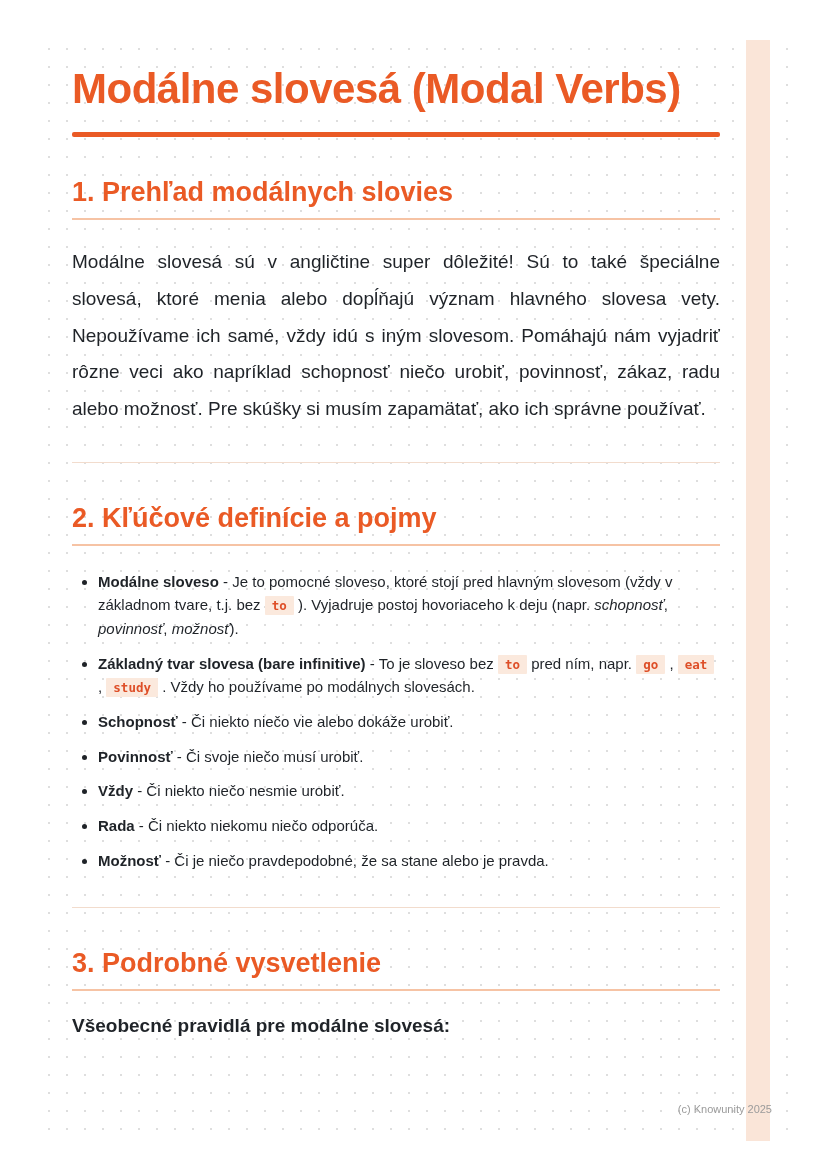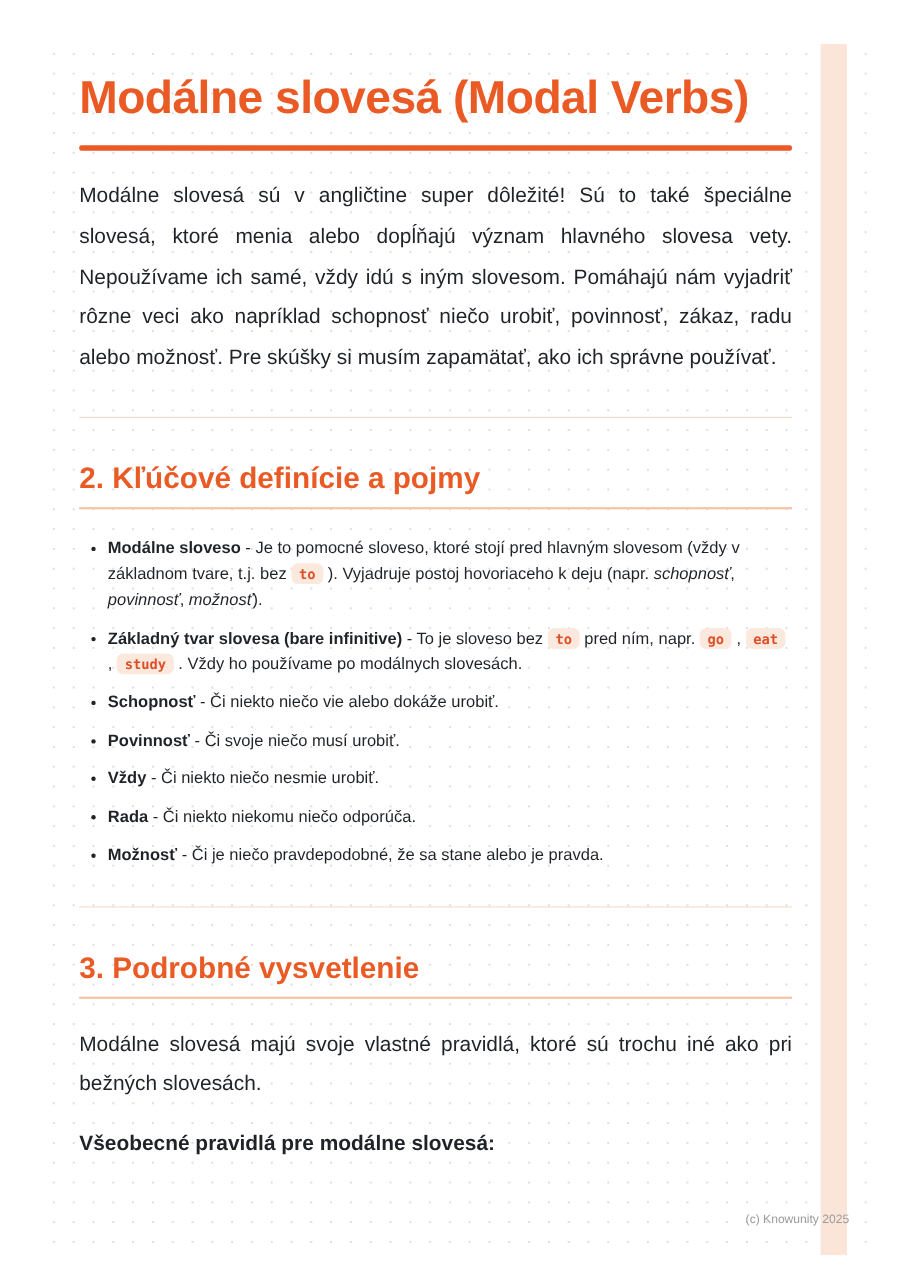--- a/index.html
+++ b/index.html
@@ -76,21 +76,21 @@
   }
   .seg-bold { font-weight: 700; }
   .seg-italic { font-style: italic; }
   .seg-text { font-weight: 400; }
   .seg-code {
     font-family: "DejaVu Sans Mono", monospace;
     font-size: 12.5px;
     font-weight: 700;
     color: #de4f28;
     background: #fbe9dd;
-    border-radius: 6px;
+    border-radius: 1px;
     padding: 2px 7px;
     line-height: 1;
     white-space: nowrap;
   }
   p.bold-line {
     font-weight: 700;
     line-height: 1.6;
     margin-top: 20px;
   }
   .footer {
@@ -106,20 +106,21 @@
 
 <div class="grid-area">
   <div class="side-stripe"></div>
 
   <div class="content">
 
     <h1 class="page-title">Modálne slovesá (Modal Verbs)</h1>
     <div class="title-rule"></div>
 
     <section>
+      <h2 class="section-heading">1. Prehľad modálnych slovies</h2>
       <p class="body-text justify">Modálne slovesá sú v angličtine super dôležité! Sú to také špeciálne slovesá, ktoré menia alebo dopĺňajú význam hlavného slovesa vety. Nepoužívame ich samé, vždy idú s iným slovesom. Pomáhajú nám vyjadriť rôzne veci ako napríklad schopnosť niečo urobiť, povinnosť, zákaz, radu alebo možnosť. Pre skúšky si musím zapamätať, ako ich správne používať.</p>
     </section>
 
     <hr class="divider">
 
     <section>
       <h2 class="section-heading">2. Kľúčové definície a pojmy</h2>
       <ul class="def-list">
           <li><span class="seg-bold">Modálne sloveso</span><span class="seg-text"> - Je to pomocné sloveso, ktoré stojí pred hlavným slovesom (vždy v základnom tvare, t.j. bez </span><span class="seg-code">to</span><span class="seg-text"> ). Vyjadruje postoj hovoriaceho k deju (napr. </span><span class="seg-italic">schopnosť</span><span class="seg-text">, </span><span class="seg-italic">povinnosť</span><span class="seg-text">, </span><span class="seg-italic">možnosť</span><span class="seg-text">).</span></li>
           <li><span class="seg-bold">Základný tvar slovesa (bare infinitive)</span><span class="seg-text"> - To je sloveso bez </span><span class="seg-code">to</span><span class="seg-text"> pred ním, napr. </span><span class="seg-code">go</span><span class="seg-text"> , </span><span class="seg-code">eat</span><span class="seg-text"> , </span><span class="seg-code">study</span><span class="seg-text"> . Vždy ho používame po modálnych slovesách.</span></li>
@@ -128,20 +129,19 @@
           <li><span class="seg-bold">Vždy</span><span class="seg-text"> - Či niekto niečo nesmie urobiť.</span></li>
           <li><span class="seg-bold">Rada</span><span class="seg-text"> - Či niekto niekomu niečo odporúča.</span></li>
           <li><span class="seg-bold">Možnosť</span><span class="seg-text"> - Či je niečo pravdepodobné, že sa stane alebo je pravda.</span></li>
         </ul>
     </section>
 
     <hr class="divider">
 
     <section>
       <h2 class="section-heading">3. Podrobné vysvetlenie</h2>
-      <p class="body-text justify">Modálne slovesá majú svoje vlastné pravidlá, ktoré sú trochu iné ako pri bežných slovesách.</p>
       <p class="body-text bold-line">Všeobecné pravidlá pre modálne slovesá:</p>
     </section>
 
   </div>
 
   <div class="footer">(c) Knowunity 2025</div>
 </div>
 
 </body></html>

